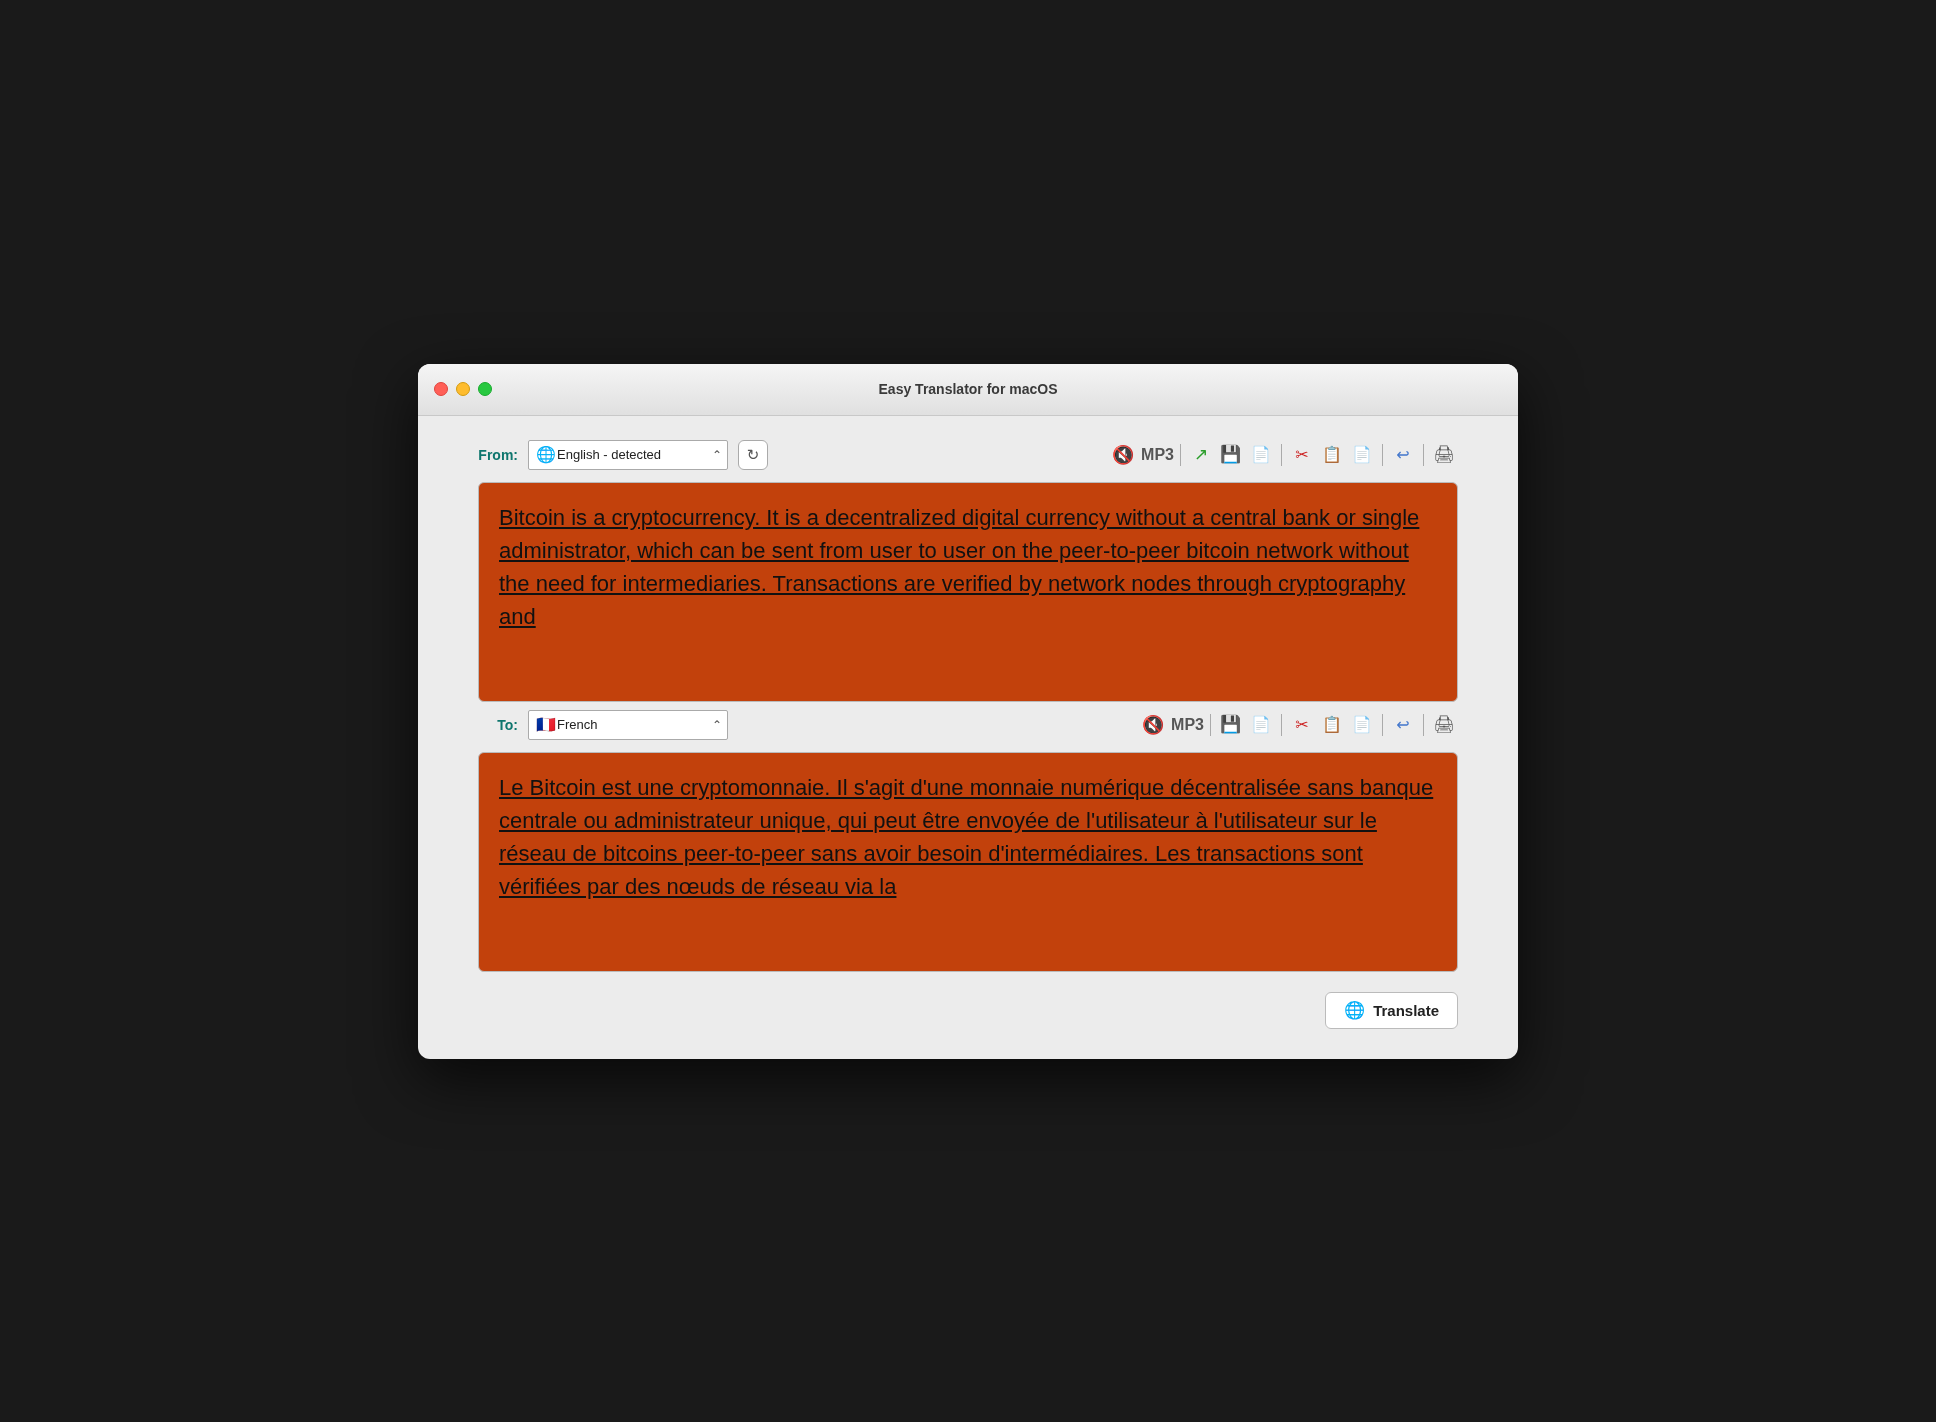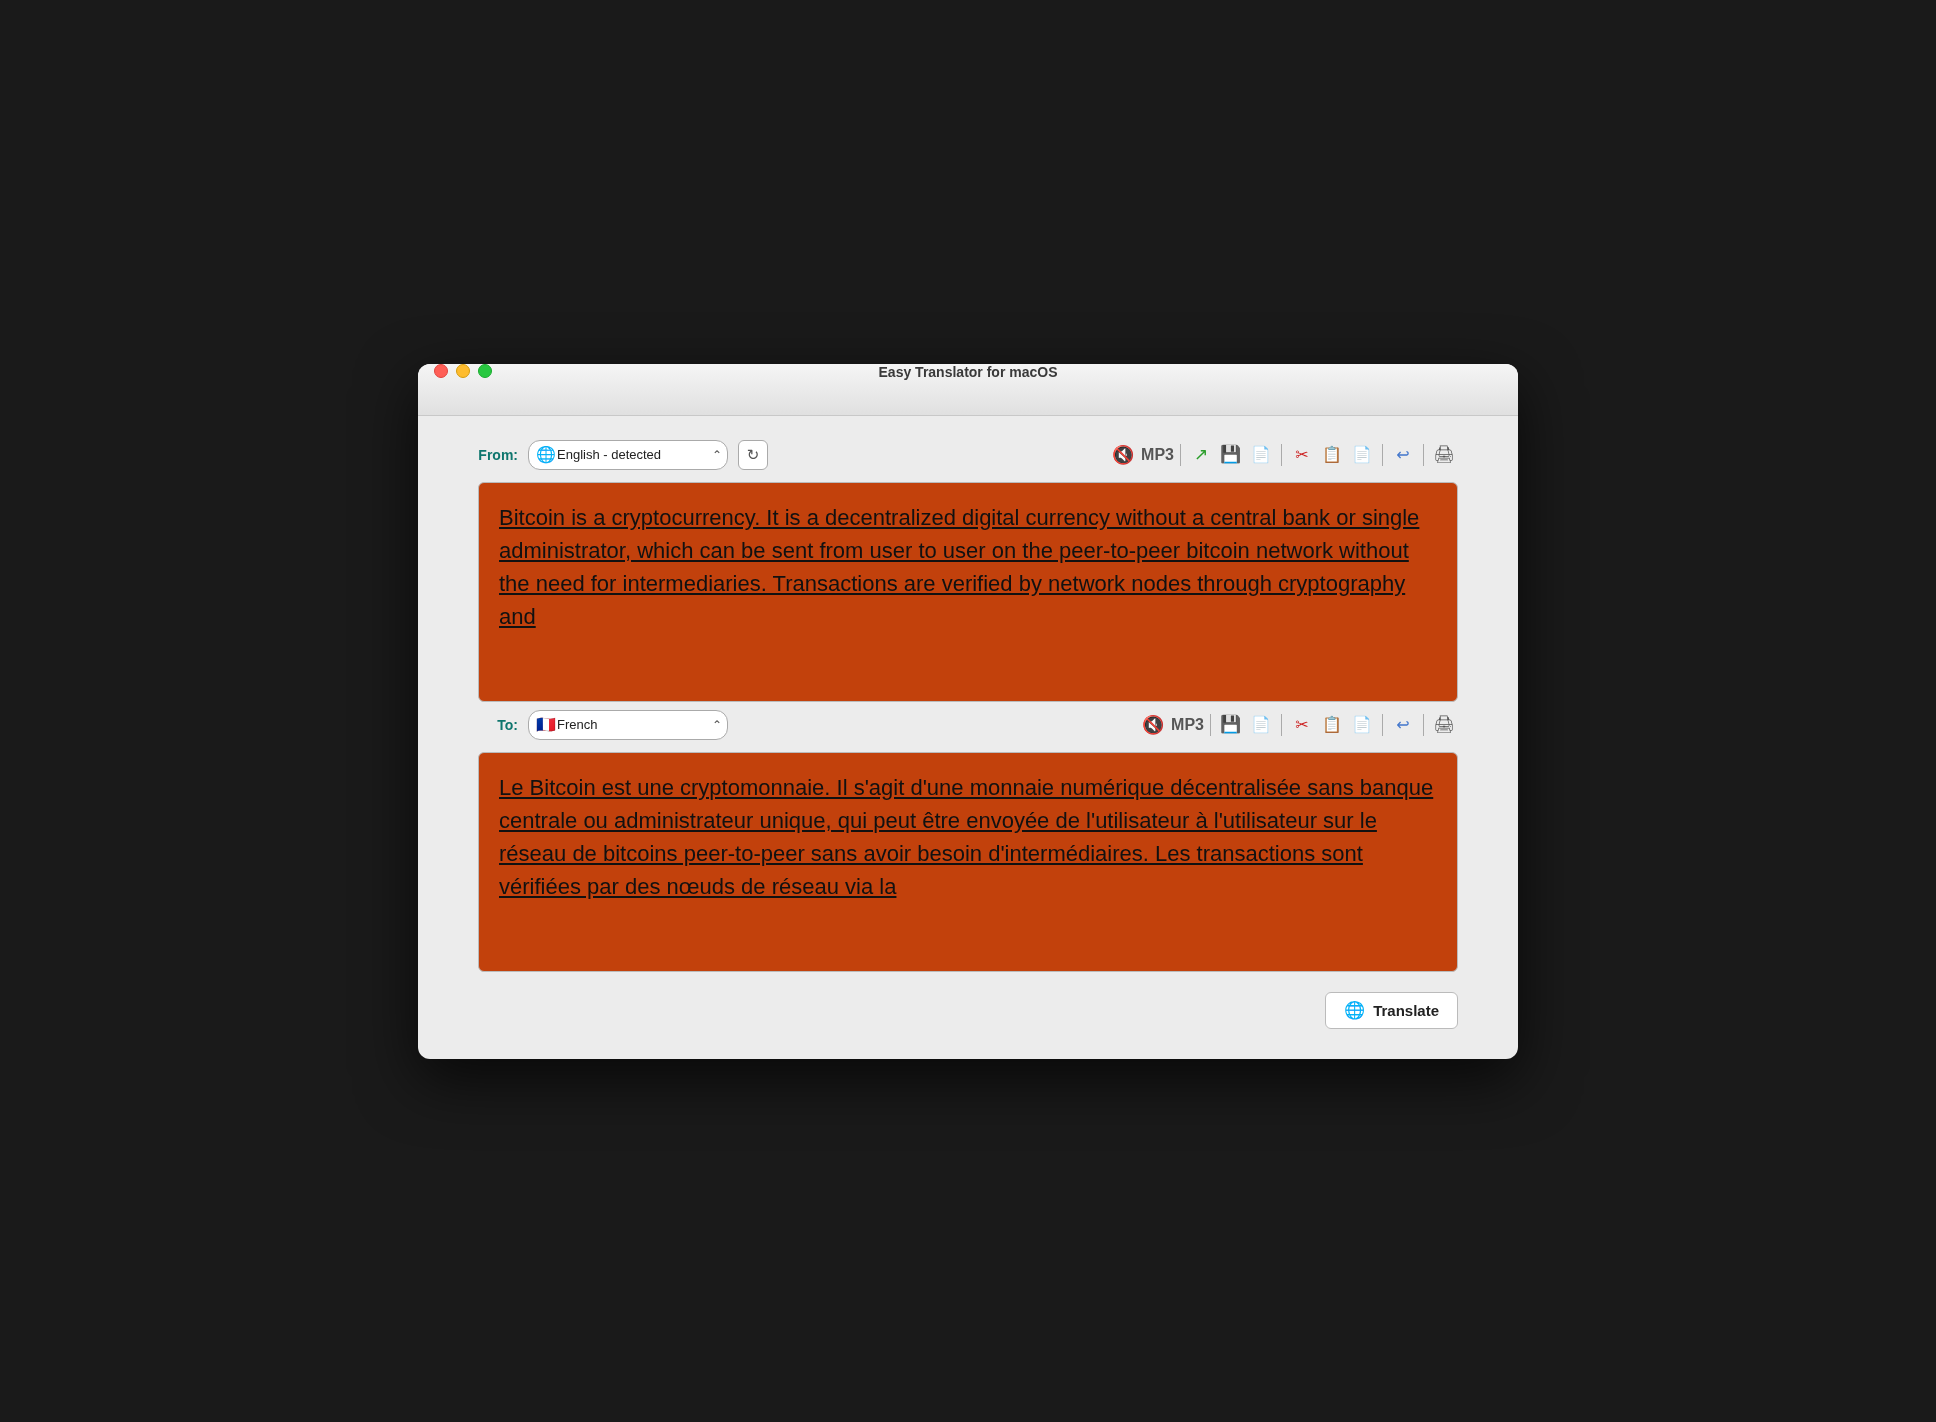--- a/index.html
+++ b/index.html
@@ -18,21 +18,21 @@
       background: #ececec;
       border-radius: 12px;
       box-shadow: 0 20px 60px rgba(0,0,0,0.7);
       overflow: hidden;
     }
 
     .title-bar {
       background: linear-gradient(to bottom, #f5f5f5, #e0e0e0);
       height: 52px;
       display: flex;
-      align-items: flex-start;
+      align-items: center;
       justify-content: center;
       position: relative;
       border-bottom: 1px solid #c8c8c8;
     }
 
     .window-controls {
       position: absolute;
       left: 16px;
       display: flex;
       gap: 8px;
@@ -72,21 +72,21 @@
       position: relative;
       display: inline-flex;
       align-items: center;
     }
 
     .lang-select {
       appearance: none;
       -webkit-appearance: none;
       background: white;
       border: 1px solid #aaa;
-      border-radius: 12px;
+      border-radius: 2px;
       padding: 4px 28px 4px 8px;
       font-size: 13px;
       color: #222;
       cursor: pointer;
       width: 200px;
       height: 30px;
     }
 
     .flag-icon {
       position: absolute;

